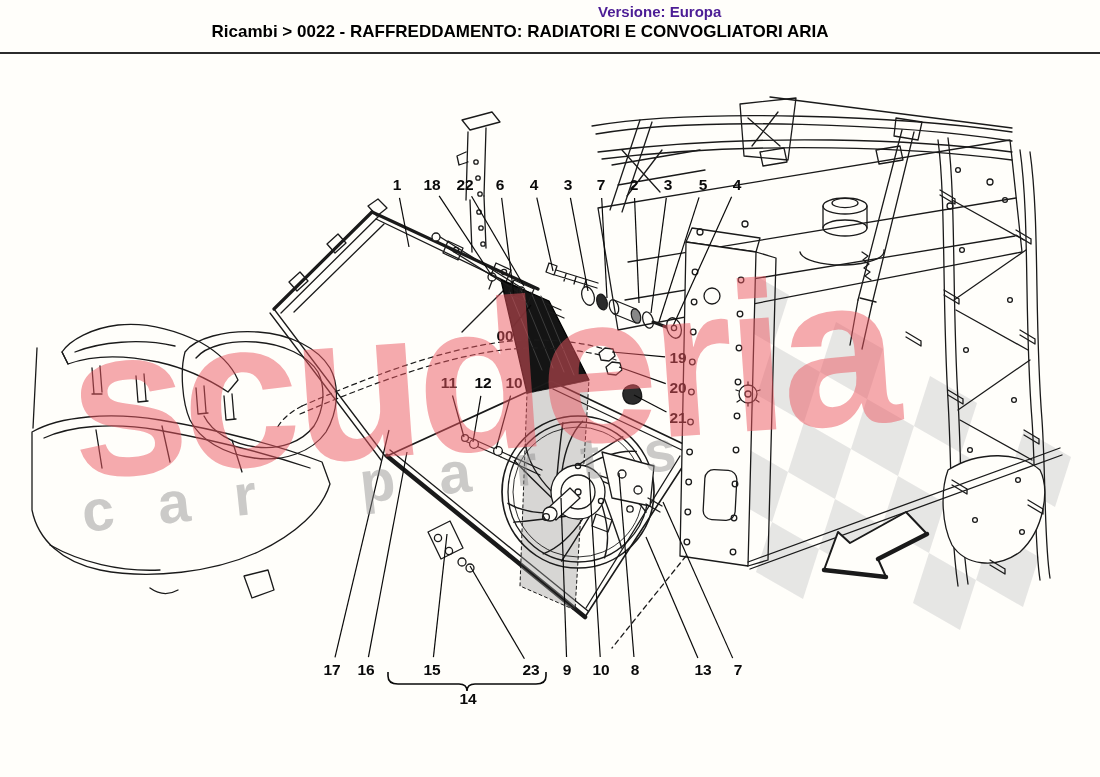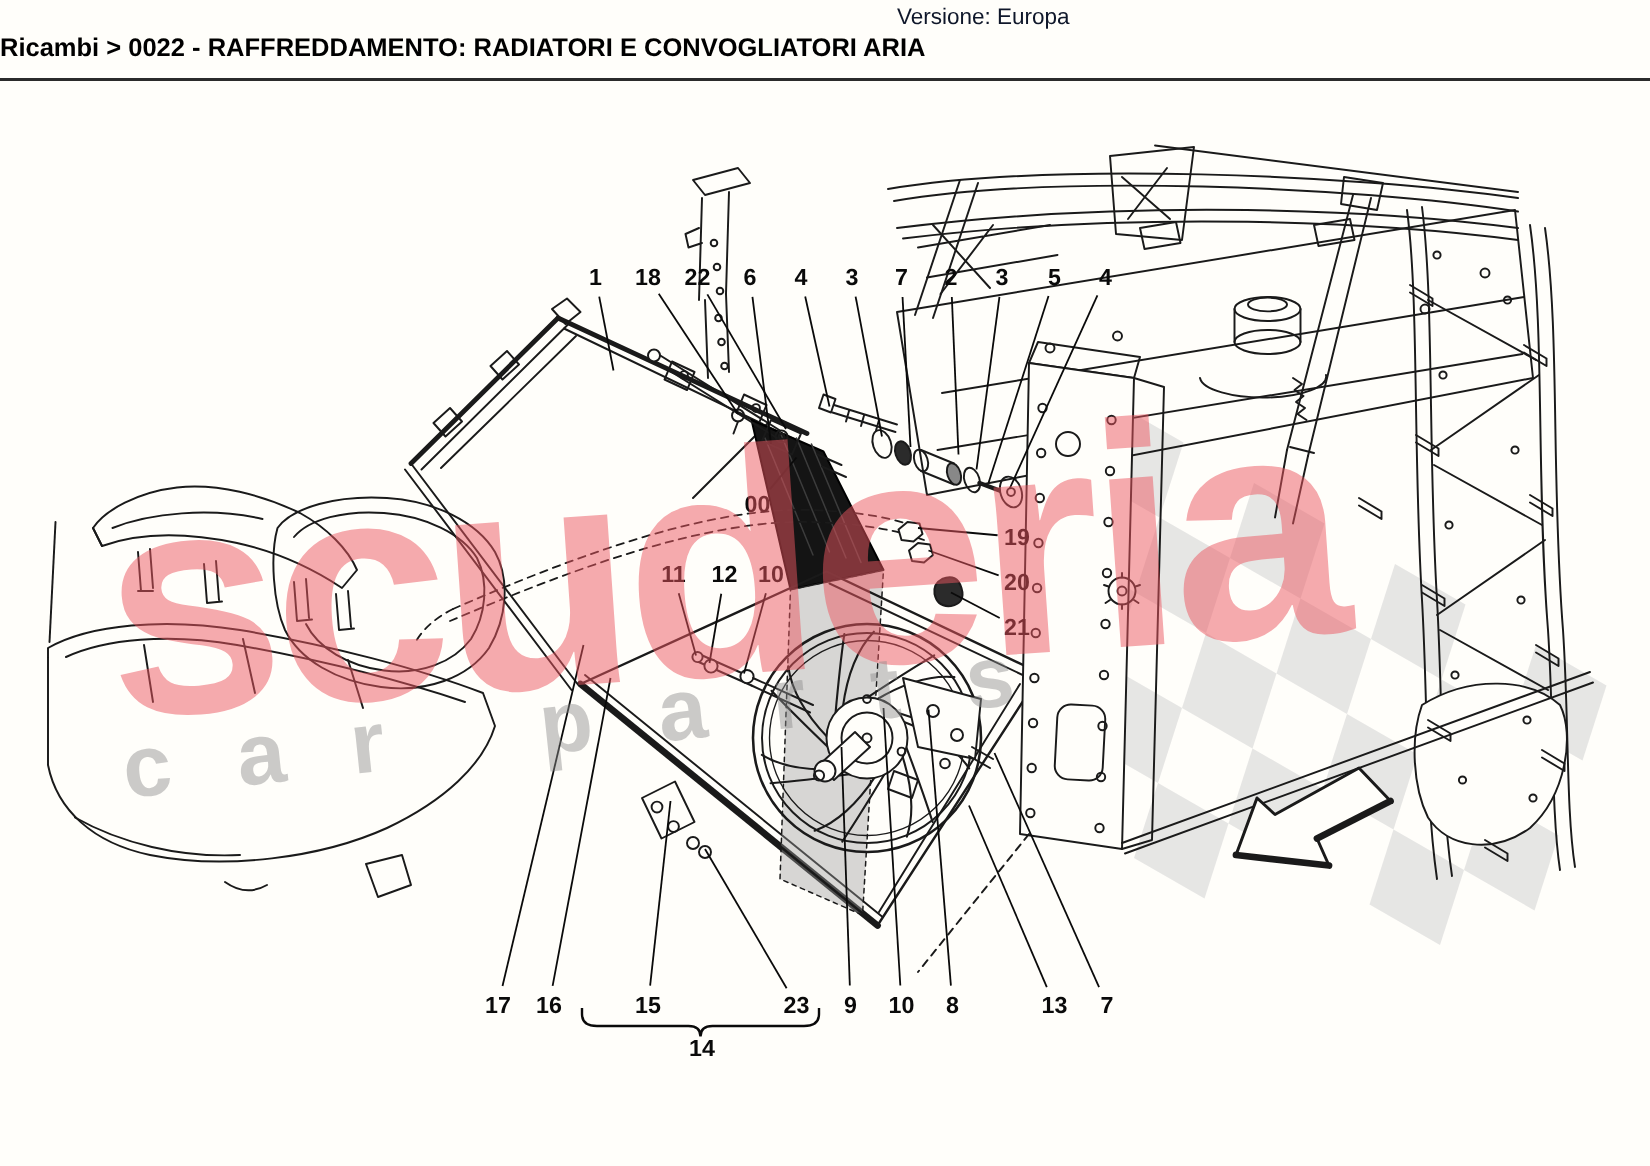--- a/index.html
+++ b/index.html
@@ -3,24 +3,24 @@
 <meta charset="utf-8">
 <style>
   html,body{margin:0;padding:0;}
   body{
     width:1100px;height:777px;position:relative;overflow:hidden;
     background:#fffefa;
     font-family:"Liberation Sans","DejaVu Sans",sans-serif;
   }
   .hdr-version{
     position:absolute;left:598px;top:3px;width:280px;
-    font-size:15px;font-weight:normal;color:#0f172a;letter-spacing:0px;
+    font-size:15px;font-weight:bold;color:#4c1d95;letter-spacing:0px;
   }
   .hdr-breadcrumb{
-    position:absolute;left:0;top:22px;width:1040px;
+    position:absolute;left:0;top:22px;width:1040px;text-align:center;
     font-size:17px;font-weight:bold;color:#000;
   }
   .hdr-rule{
     position:absolute;left:0;top:52px;width:1100px;height:2px;background:#2b2b2b;
   }
   svg text.callout{
     font-family:"Liberation Sans","DejaVu Sans",sans-serif;
     font-weight:bold;font-size:15.5px;fill:#0a0a0a;
   }
   svg text.wm-brand{

